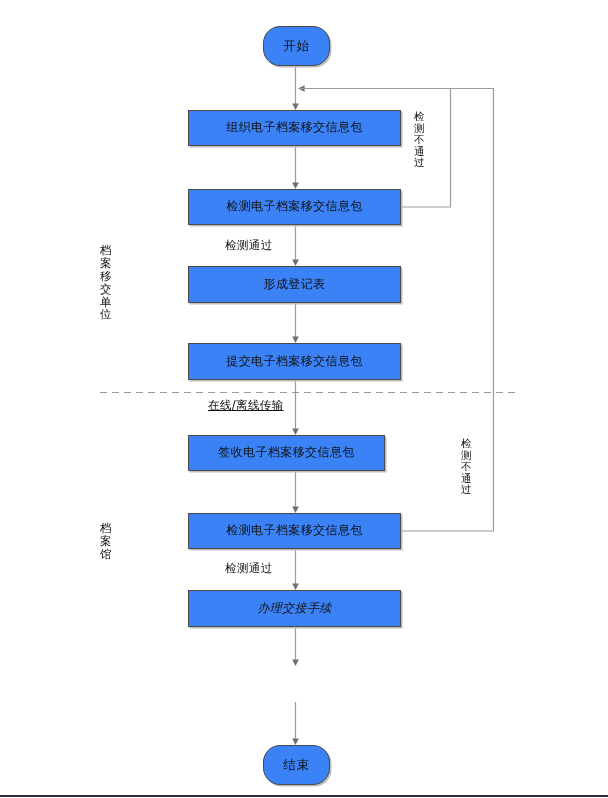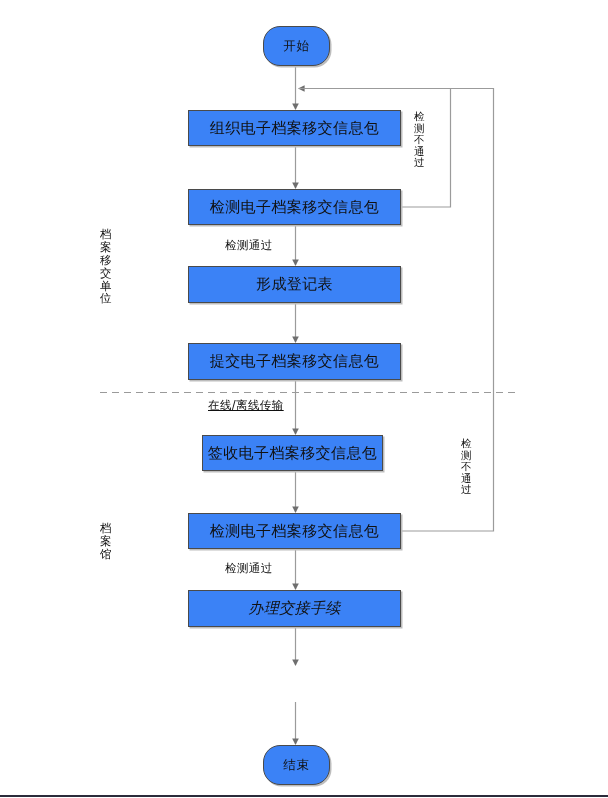--- a/index.html
+++ b/index.html
@@ -34,21 +34,21 @@
     display: flex;
     align-items: center;
     justify-content: center;
     text-align: center;
     color: #111111;
     line-height: 1.1;
   }
   .process {
     border: 1.3px solid #4a4a4a;
     box-shadow: 1.5px 1.5px 0 0 #bdbdbd;
-    font-size: 15px;
+    font-size: 12px;
     letter-spacing: 0.4px;
   }
   .terminator {
     border: 1.3px solid #4a4a4a;
     border-radius: 17px;
     box-shadow: 1.5px 1.5px 0 0 #bdbdbd;
     font-size: 12.5px;
     letter-spacing: 0.8px;
   }
 
@@ -140,21 +140,21 @@
   </div>
 
   <div class="node process" style="left:188px; top:266px; width:213px; height:37px;">
     <span>形成登记表</span>
   </div>
 
   <div class="node process" style="left:188px; top:343px; width:213px; height:37px;">
     <span>提交电子档案移交信息包</span>
   </div>
 
-  <div class="node process" style="left:202px; top:435px; width:181px; height:36px;">
+  <div class="node process" style="left:188px; top:435px; width:197px; height:36px;">
     <span>签收电子档案移交信息包</span>
   </div>
 
   <div class="node process" style="left:188px; top:513px; width:213px; height:36px;">
     <span>检测电子档案移交信息包</span>
   </div>
 
   <div class="node process" style="left:188px; top:590px; width:213px; height:37px;font-style:italic;">
     <span>办理交接手续</span>
   </div>
@@ -163,21 +163,21 @@
   <div class="node terminator" style="left:263px; top:745px; width:67px; height:40px;">
     <span>结束</span>
   </div>
 
   <div class="edge-label" style="left:225px; top:238px;">检测通过</div>
 
   <div class="edge-label" style="left:208px; top:398px;text-decoration:underline;">在线/离线传输</div>
 
   <div class="edge-label" style="left:225px; top:561px;">检测通过</div>
 
-  <div class="vlabel" style="left:100px; top:228px;">档案移交单位</div>
+  <div class="vlabel" style="left:100px; top:244px;">档案移交单位</div>
 
   <div class="vlabel" style="left:100px; top:522px;">档案馆</div>
 
   <div class="vlabel vlabel-sm" style="left:414px; top:111px;">检测不通过</div>
 
   <div class="vlabel vlabel-sm" style="left:461px; top:438px;">检测不通过</div>
 
   <div class="bottom-rule"></div>
 
 </div>

